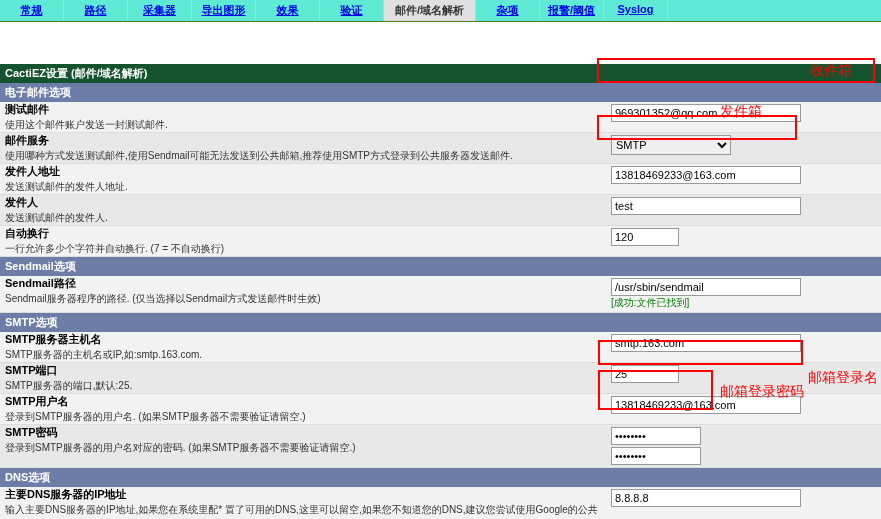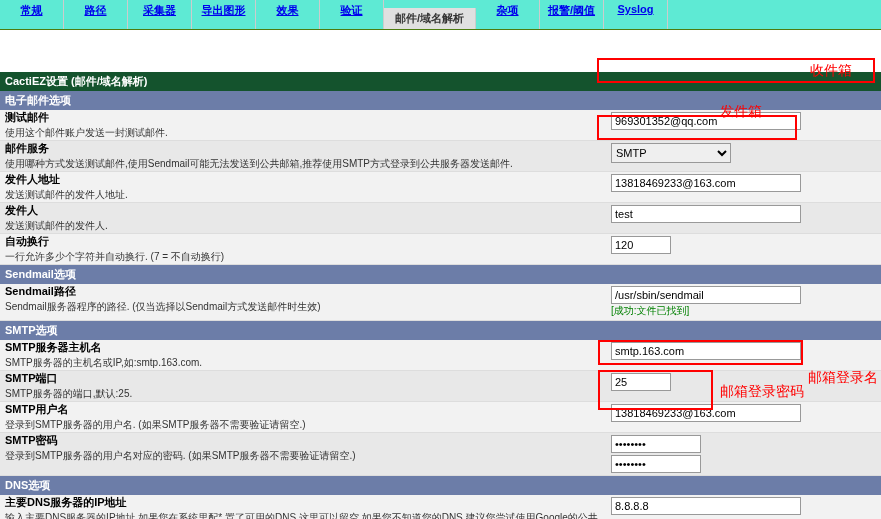--- a/index.html
+++ b/index.html
@@ -16,38 +16,38 @@
     .row { display: flex; border-bottom: 1px solid #ddd; min-height: 26px; align-items: flex-start; }
     .row.odd { background: #f2f2f2; }
     .row.even { background: #e8e8e8; }
     
     .label-col { flex: 1; padding: 0 5px; }
     .label-col .title { font-weight: bold; color: #000; font-size: 11px; }
     .label-col .desc { color: #333; font-size: 10px; margin-top: 1px; }
     
     .input-col { width: 275px; padding: 2px 5px; }
     .input-col input[type="text"], .input-col input[type="password"] { width: 190px; height: 18px; border: 1px solid #999; padding: 0 3px; font-size: 11px; }
-    .input-col input.short { width: 60px; }
+    .input-col input.short { width: 68px; }
     .input-col select { width: 120px; height: 20px; border: 1px solid #999; font-size: 11px; }
     .success-text { color: green; font-size: 10px; }
     
     .red-box { position: absolute; border: 2px solid red; pointer-events: none; }
     .red-annotation { position: absolute; color: red; font-size: 14px; font-weight: normal; pointer-events: none; }
   </style>
 </head>
 <body>
 
 <div class="tabs">
   <div class="tab">常规</div>
   <div class="tab">路径</div>
   <div class="tab">采集器</div>
   <div class="tab">导出图形</div>
   <div class="tab">效果</div>
   <div class="tab">验证</div>
-  <div class="tab active" style="width:92px;margin-top:8px;">邮件/域名解析</div>
+  <div class="tab active" style="width:92px;">邮件/域名解析</div>
   <div class="tab">杂项</div>
   <div class="tab">报警/阈值</div>
   <div class="tab last">Syslog</div>
 </div>
 
 <div class="section-header">CactiEZ设置 (邮件/域名解析)</div>
 <div class="subsection-header">电子邮件选项</div>
 
 <div class="row odd">
   <div class="label-col">

